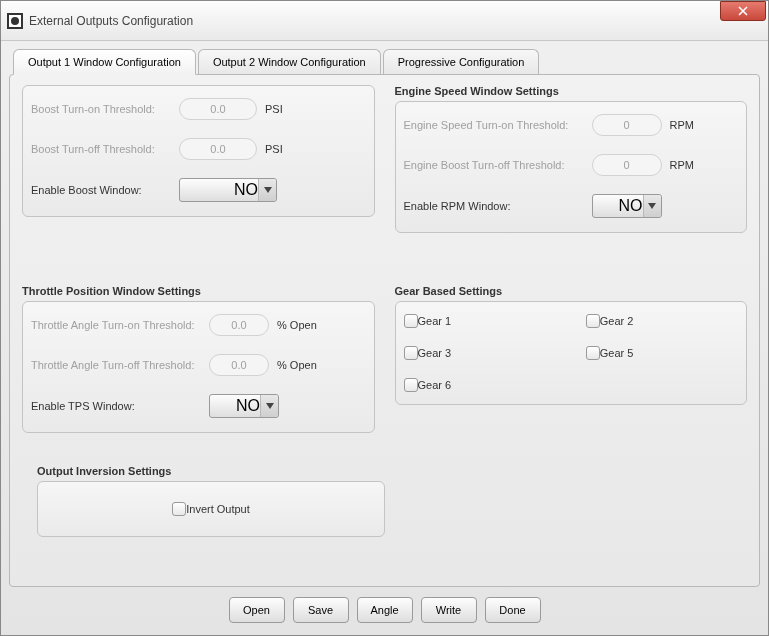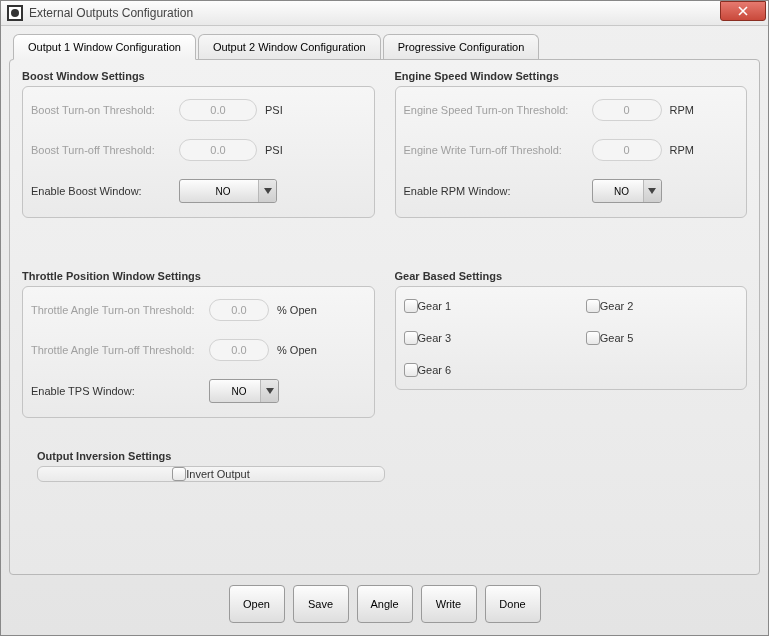--- a/index.html
+++ b/index.html
@@ -13,21 +13,21 @@
     }
     .window {
       width: 769px;
       height: 636px;
       background: linear-gradient(to bottom, #f0f0f0, #e4e4e4);
       border: 1px solid #888;
       display: flex;
       flex-direction: column;
     }
     .titlebar {
-      height: 25px;
+      height: 40px;
       background: linear-gradient(to bottom, #fdfdfd, #e9e9e9);
       border-bottom: 1px solid #c8c8c8;
       display: flex;
       align-items: center;
       padding: 0 2px 0 6px;
       position: relative;
     }
     .titlebar-icon {
       width: 16px;
       height: 16px;
@@ -163,22 +163,22 @@
       border-radius: 3px;
       display: flex;
       align-items: center;
       padding: 0 0 0 8px;
       cursor: pointer;
       position: relative;
     }
     .select-small { width: 70px; }
     .select-text {
       flex: 1;
-      text-align: center;
-      font-size: 10px;
+      text-align: right;
+      font-size: 16px;
       padding-right: 18px;
     }
     .select-arrow {
       position: absolute;
       right: 0;
       top: 0;
       bottom: 0;
       width: 18px;
       background: linear-gradient(to bottom, #e8e8e8, #cfcfcf);
       border-left: 1px solid #b8b8b8;
@@ -205,34 +205,34 @@
     .gear-grid {
       display: grid;
       grid-template-columns: 1fr 1fr;
       gap: 18px 30px;
     }
     .inv-section { width: 48%; margin-top: 32px; margin-left: 15px; }
     .inv-box {
       border: 1px solid #c4c4c4;
       border-radius: 6px;
       background: linear-gradient(to bottom, #f6f6f6, #eaeaea);
-      padding: 0;
+      padding: 20px;
       display: flex;
       justify-content: center;
     }
     .tps-col { margin-top: 40px; }
     .btnbar {
       display: flex;
       justify-content: center;
       gap: 8px;
       padding: 10px 0 4px 0;
     }
     .btn {
       min-width: 56px;
-      height: 38px;
+      height: 26px;
       padding: 0 12px;
       border: 1px solid #9a9a9a;
       border-radius: 4px;
       background: linear-gradient(to bottom, #fdfdfd, #dedede);
       font-size: 11px;
       cursor: pointer;
       font-family: inherit;
     }
     .engine-label { min-width: 180px; }
     .engine-input { width: 70px; }
@@ -263,21 +263,20 @@
       </div>
       <div class="tab">
         <span>Progressive Configuration</span>
       </div>
     </div>
 
     <div class="tab-body">
       <div class="grid">
 
         <div>
-          <div class="section-title">Boost Window Settings</div>
           <div class="fieldset">
             <div class="row">
               <span class="label">Boost Turn-on Threshold:</span>
               <input class="ninput" disabled="" value="0.0" style="">
               <span class="unit">PSI</span>
             </div>
             <div class="row">
               <span class="label">Boost Turn-off Threshold:</span>
               <input class="ninput" disabled="" value="0.0" style="">
               <span class="unit">PSI</span>
@@ -298,21 +297,21 @@
 
         <div>
           <div class="section-title">Engine Speed Window Settings</div>
           <div class="fieldset">
             <div class="row">
               <span class="label engine-label">Engine Speed Turn-on Threshold:</span>
               <input class="ninput engine-input" disabled="" value="0" style="">
               <span class="unit">RPM</span>
             </div>
             <div class="row">
-              <span class="label engine-label">Engine Write Turn-off Threshold:</span>
+              <span class="label engine-label">Engine Boost Turn-off Threshold:</span>
               <input class="ninput engine-input" disabled="" value="0" style="">
               <span class="unit">RPM</span>
             </div>
             <div class="row">
               <span class="label-dark engine-label">Enable RPM Window:</span>
               <div class="select select-small">
                 <span class="select-text">NO</span>
                 <span class="select-arrow">
                   <svg width="8" height="6" viewBox="0 0 8 6">
                       <path d="M0 0 L8 0 L4 6 Z" fill="#444"></path>

